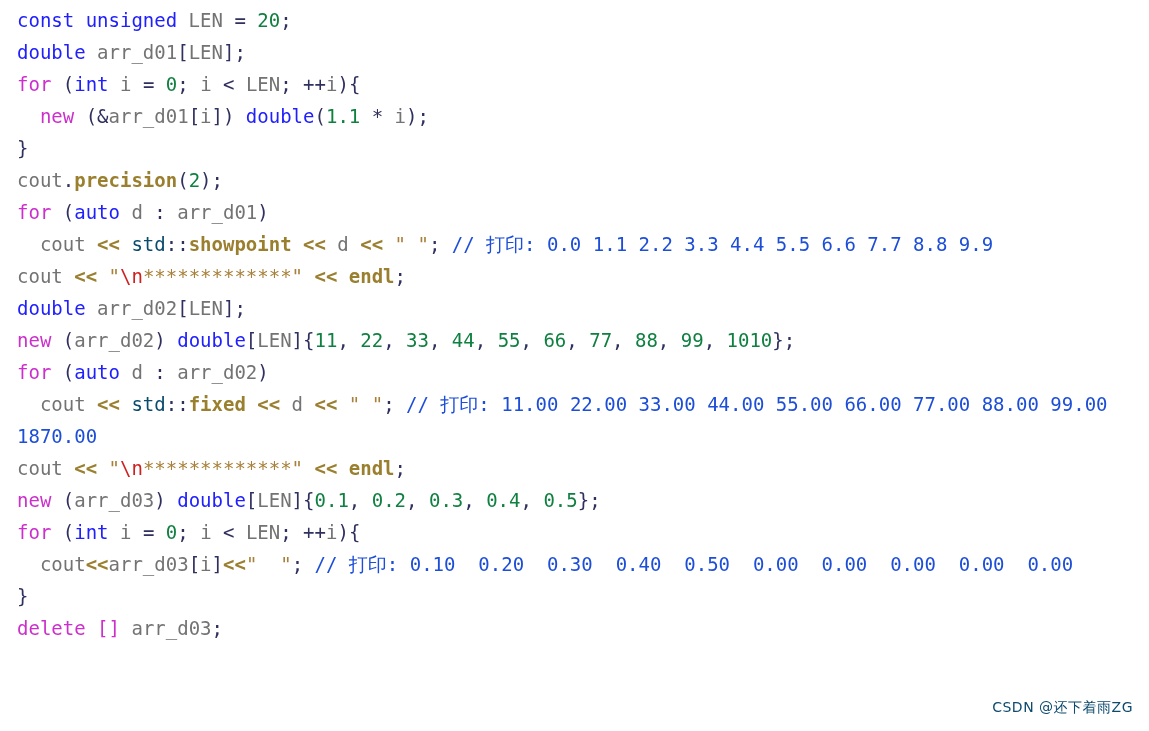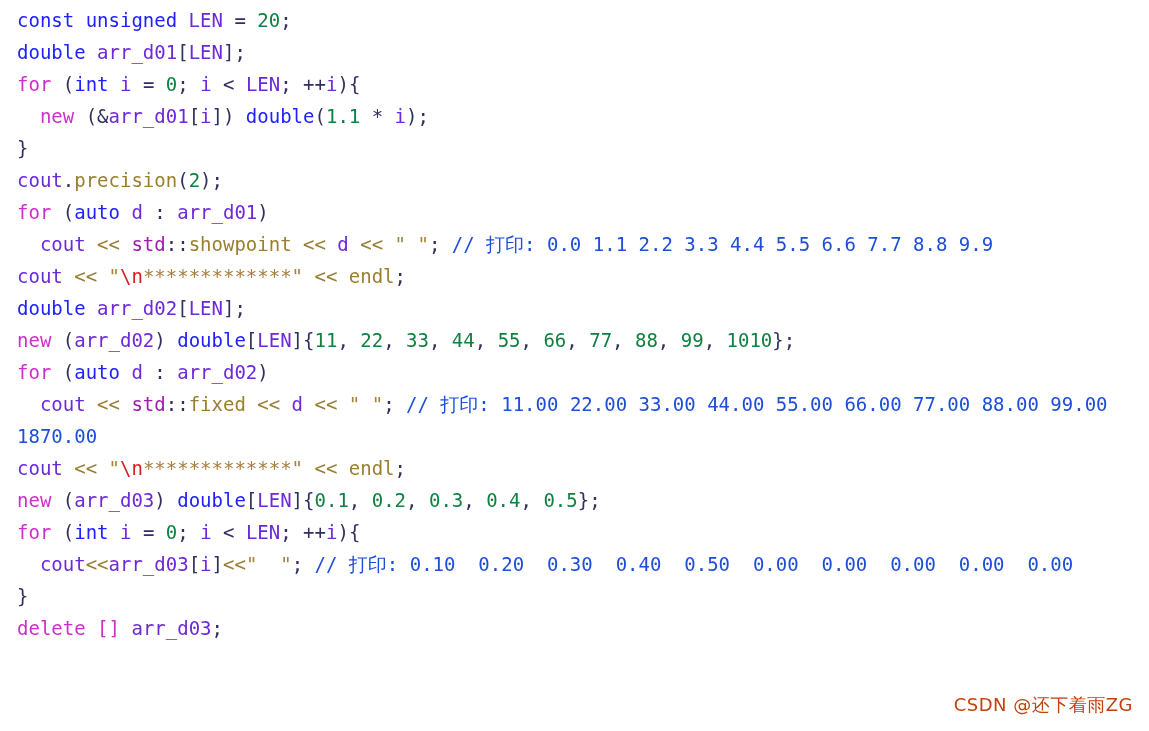--- a/index.html
+++ b/index.html
@@ -31,36 +31,36 @@
     height: 32px;
     white-space: pre;
     padding-left: 17px;
     letter-spacing: 0px;
     color: #202060;
   }
 
   
   .t-kw      { color: #2020ff; }          
   .t-newkw   { color: #cc2fcc; }          
-  .t-id      { color: #6d28d9; }          
+  .t-id      { color: #737373; }          
   .t-num     { color: #0f8040; }          
   .t-punct   { color: #303060; }          
-  .t-op      { color: #9a7f2e; }          
+  .t-op      { color: #9a7f2e; font-weight: bold; }          
   .t-str     { color: #a8803a; }          
   .t-esc     { color: #d02020; }          
   .t-cmt     { color: #1d4ed8; }          
-  .t-ns      { color: #a21caf; }          
+  .t-ns      { color: #0c4a6e; }          
 
   #watermark {
     position: absolute;
     right: 16px;
     bottom: 14px;
     font-family: "DejaVu Sans", "Liberation Sans", sans-serif;
-    font-size: 18px;
-    color: #c2410c;
+    font-size: 14px;
+    color: #0c4a6e;
     letter-spacing: 0.5px;
     white-space: pre;
     user-select: none;
   }
 </style>
 </head>
 <body>
 
 <div id="code-block">
     <div class="code-line"><span class="t-kw">const unsigned</span><span class="t-punct"> </span><span class="t-id">LEN</span><span class="t-punct"> = </span><span class="t-num">20</span><span class="t-punct">;</span></div>

